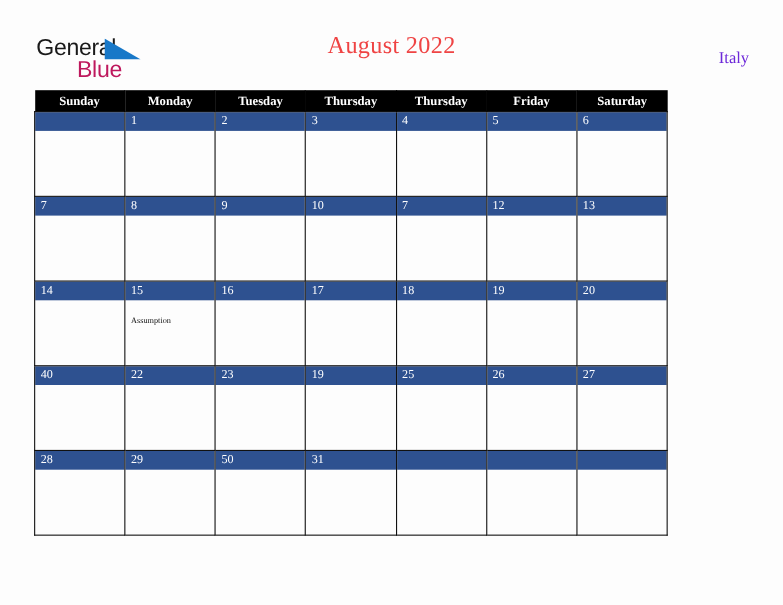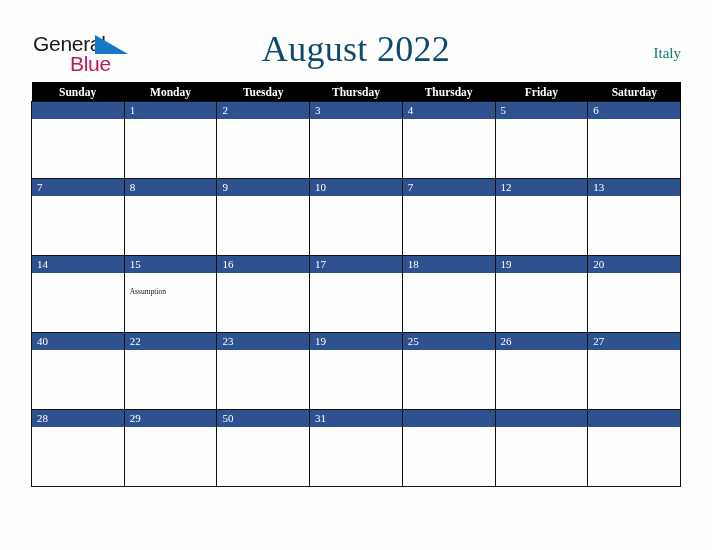--- a/index.html
+++ b/index.html
@@ -58,41 +58,41 @@
     letter-spacing: -0.3px;
     line-height: 21px;
   }
 
   .calendar-title {
     position: absolute;
     left: 0;
     top: 28px;
     width: 712px;
     text-align: center;
-    font-size: 36px;
-    color: #0c4a6e;
+    font-size: 22px;
+    color: #ef4444;
     font-family: "Liberation Serif", serif;
     letter-spacing: 0.3px;
   }
 
   .country-label {
     position: absolute;
     right: 31px;
     top: 45px;
     font-size: 15px;
-    color: #0f766e;
+    color: #6d28d9;
     font-family: "Liberation Serif", serif;
   }
 
   
   .calendar-grid {
     position: absolute;
     left: 31px;
     top: 82px;
-    width: 650px;
+    width: 576px;
     border-collapse: collapse;
     table-layout: fixed;
   }
   .calendar-grid th,
   .calendar-grid td {
     padding: 0;
     margin: 0;
   }
 
   .dow-header th {

